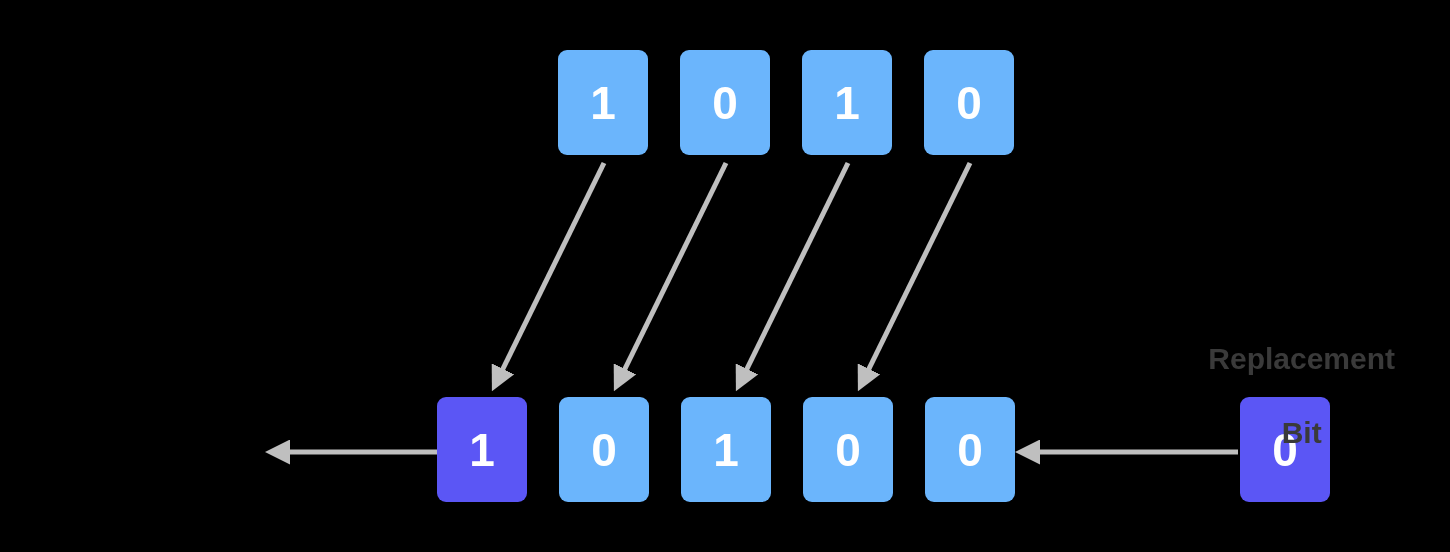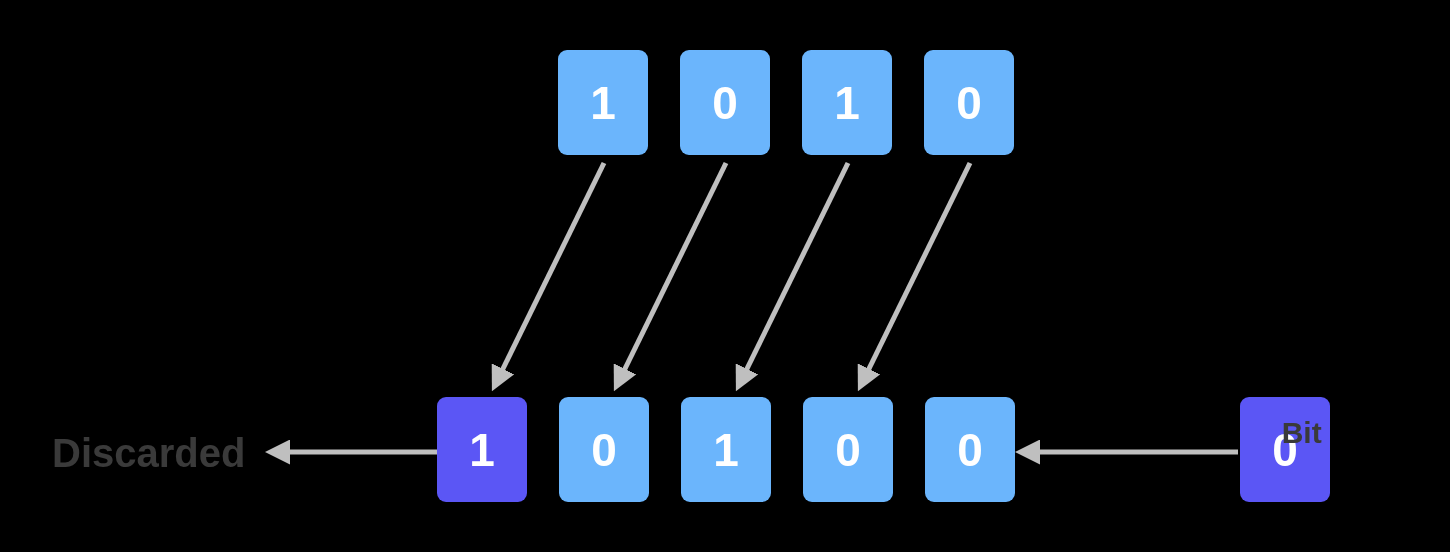--- a/index.html
+++ b/index.html
@@ -122,20 +122,19 @@
         <span class="bit-value">0</span>
       </div>
     </div>
 
   <div id="replacement-row">
       <div class="bit-box" style="left: 1240px; top: 397px; width: 90px; height: 105px; background: rgb(91, 86, 245);">
         <span class="bit-value">0</span>
       </div>
     </div>
 
-  <div class="label-text" id="discarded-label" style="color: rgb(58, 58, 58);">Discarded</div>
 
   <div class="label-text" id="replacement-label" style="color: rgb(58, 58, 58);">
-    <br>
+    <span>Replacement</span><br>
     <span>Bit</span>
   </div>
 
 </div>
 
 </body></html>

